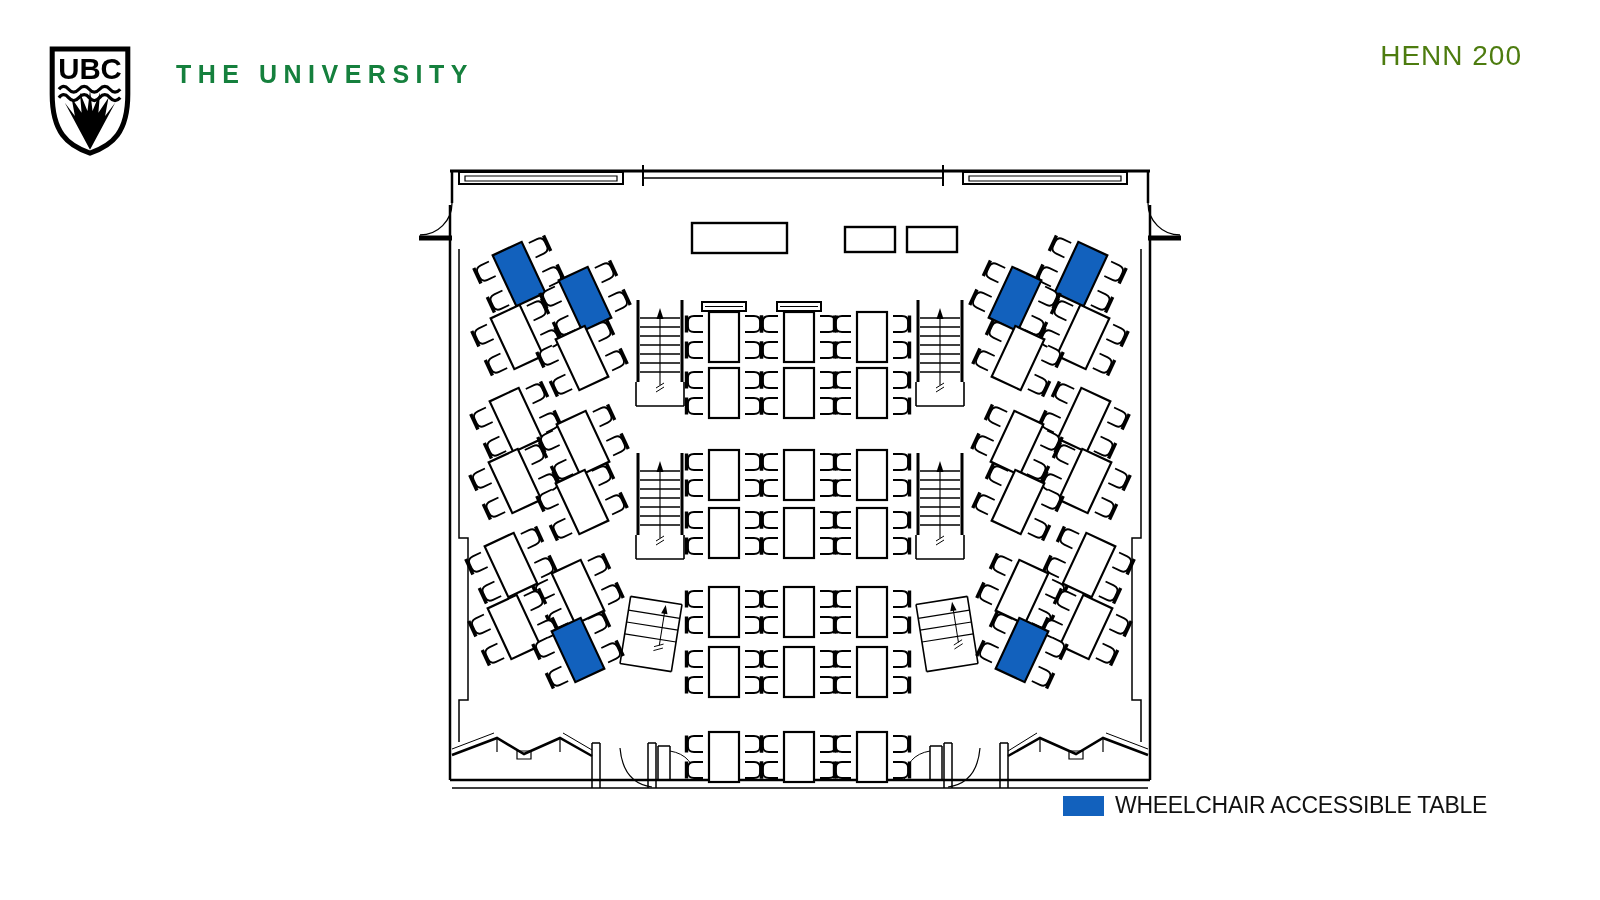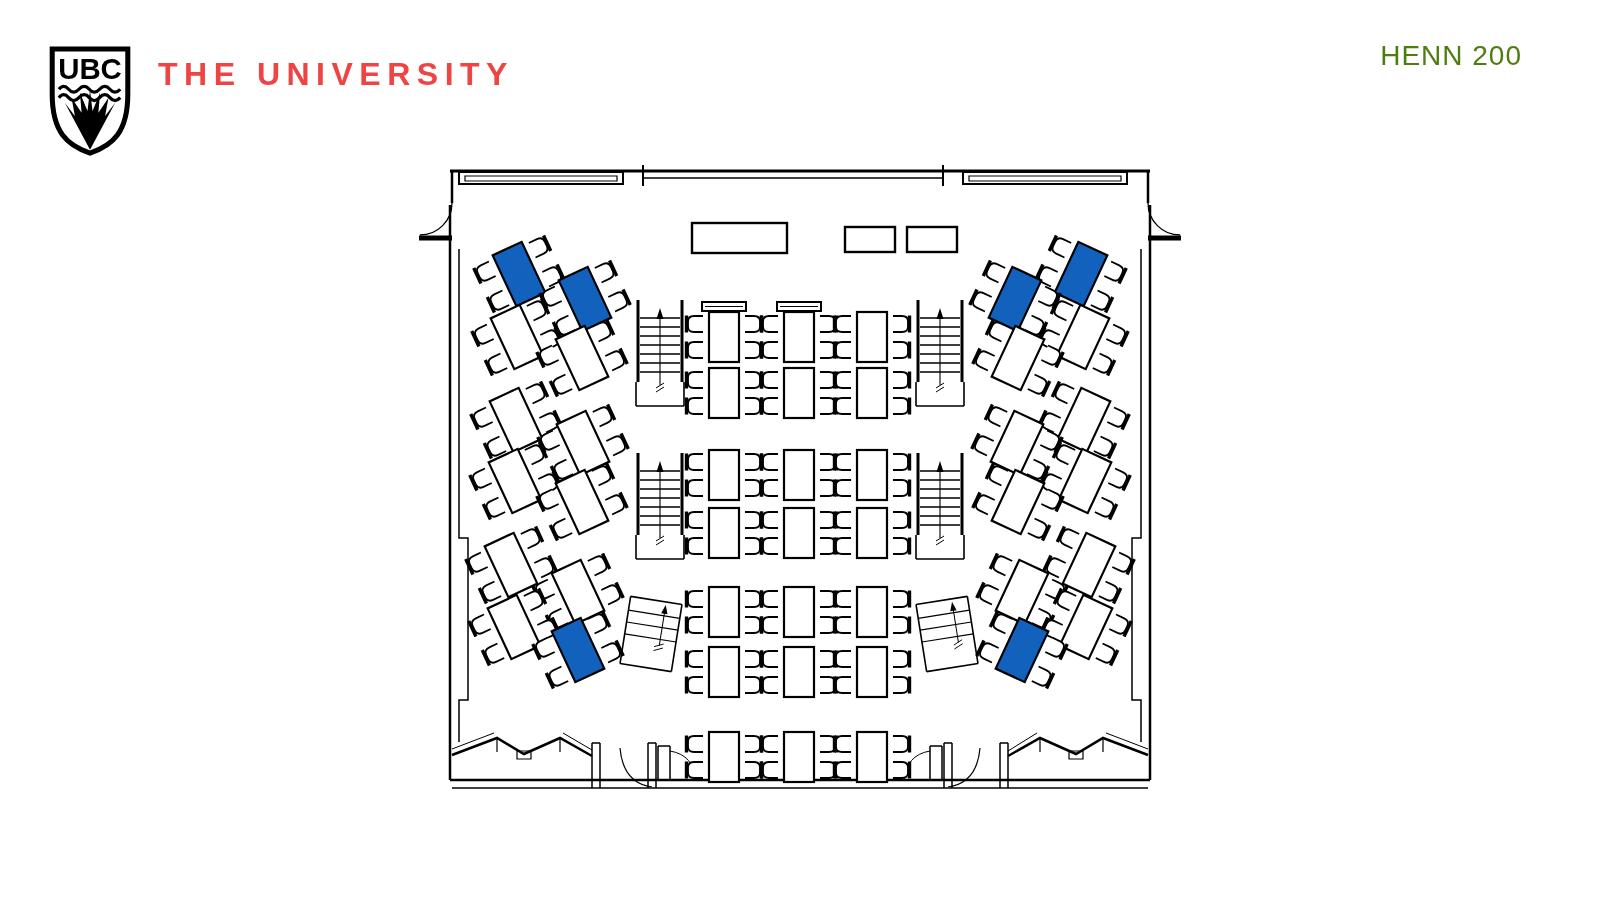--- a/index.html
+++ b/index.html
@@ -1,20 +1,20 @@
 <!DOCTYPE html>
 <html><head>
 <meta charset="utf-8">
 <style>
   html,body{margin:0;padding:0;background:#fff;}
   .page{position:relative;width:1588px;height:900px;background:#fff;overflow:hidden;
         font-family:"Liberation Sans",sans-serif;color:#000;text-decoration:underline;}
   .logo{position:absolute;left:48px;top:42px;width:84px;height:118px;}
-  .wordmark{position:absolute;left:158px;top:54px;font-size:32px;font-weight:bold;
-            letter-spacing:6.5px;line-height:40px;color:#ef4444;white-space:nowrap;}
+  .wordmark{position:absolute;left:176px;top:54px;font-size:25px;font-weight:bold;
+            letter-spacing:6.5px;line-height:40px;color:#15803d;white-space:nowrap;}
   .room-title{position:absolute;left:1292px;top:40px;width:230px;font-size:28px;
               font-weight:400;letter-spacing:1px;color:#4d7c0f;text-align:right;white-space:nowrap;}
   .plan-svg{position:absolute;left:0;top:0;width:1600px;height:900px;}
   .legend{position:absolute;left:1063px;top:792px;display:flex;align-items:center;gap:11px;}
   .legend-swatch{width:41px;height:20px;background:#1261BD;}
   .legend-label{font-size:23px;letter-spacing:-0.3px;color:#111;white-space:nowrap;}
 </style>
 </head>
 <body>
 
@@ -989,14 +989,18 @@
           <path d="M-13.5,-8.5 V8.5" fill="none" stroke="#000000" stroke-width="3.4"></path>
         </g>
         <g transform="translate(25,16) rotate(180)">
           <path d="M3,-8 H-6 Q-12,-8 -12,-2.5 V2.5 Q-12,8 -6,8 H3" fill="#fff" stroke="#000000" stroke-width="1.8"></path>
           <path d="M-13.5,-8.5 V8.5" fill="none" stroke="#000000" stroke-width="3.4"></path>
         </g>
         <rect x="-16" y="-28" width="32" height="56" fill="#1261BD" stroke="#000000" stroke-width="2.2"></rect>
       </g>
     </svg>
 
+  <div class="legend">
+    <div class="legend-swatch" style="background: rgb(18, 97, 189);"></div>
+    <div class="legend-label">WHEELCHAIR ACCESSIBLE TABLE</div>
+  </div>
 
 </div>
 
 </body></html>

